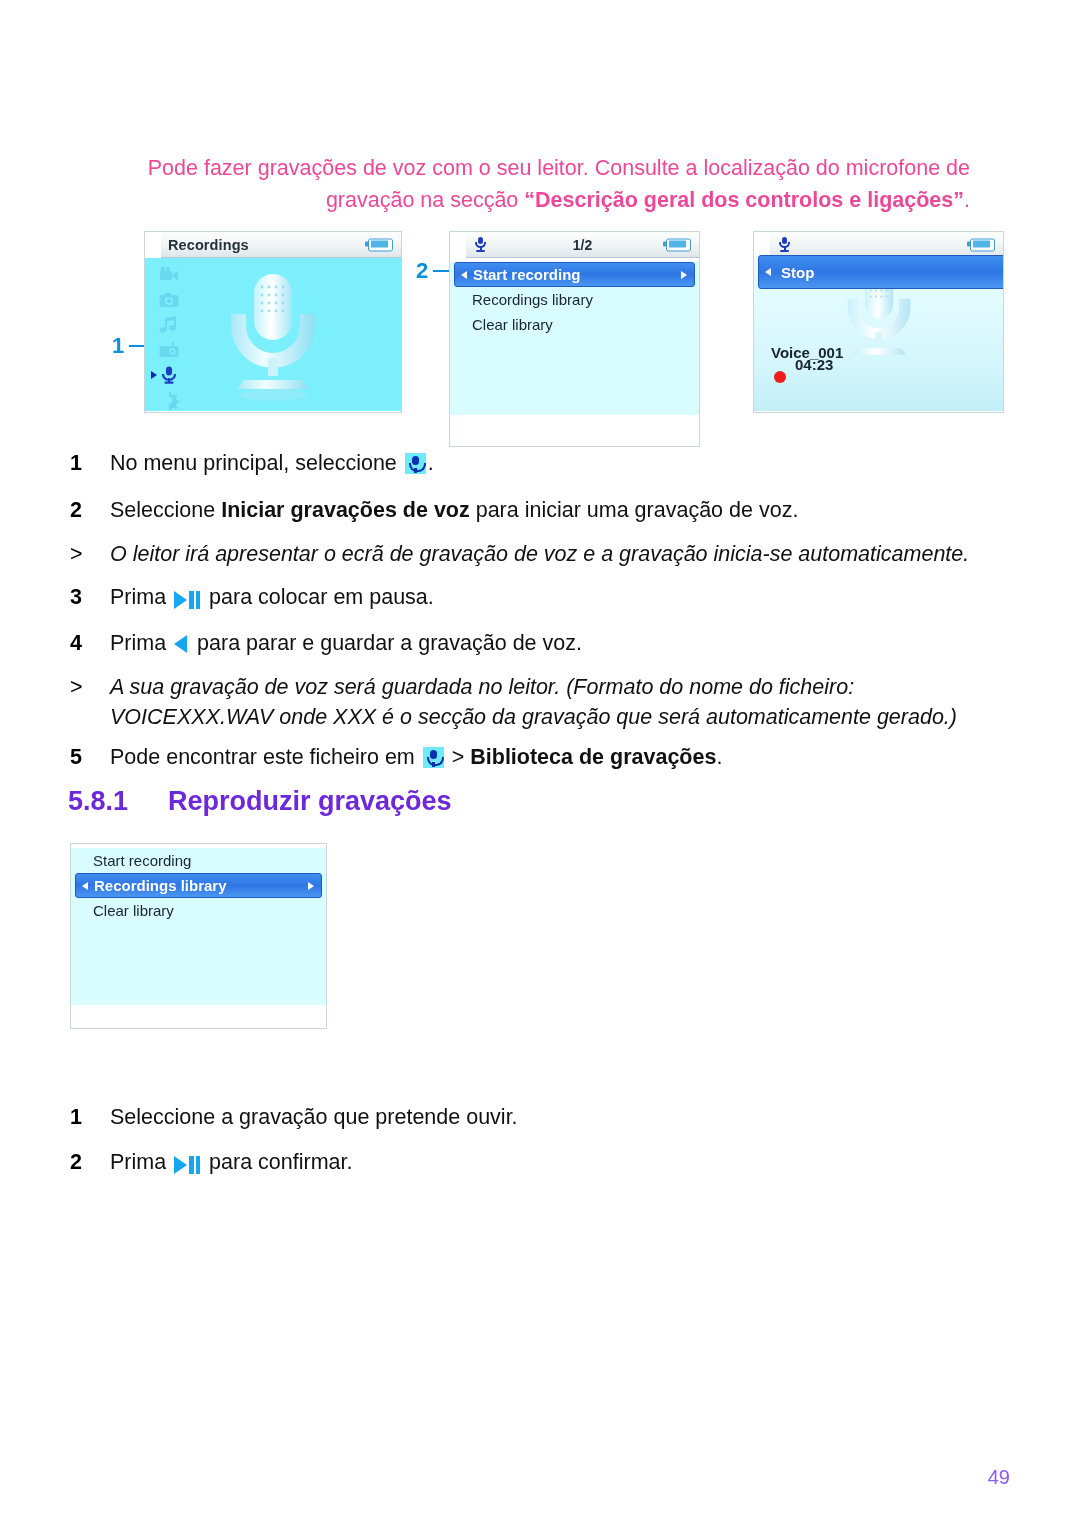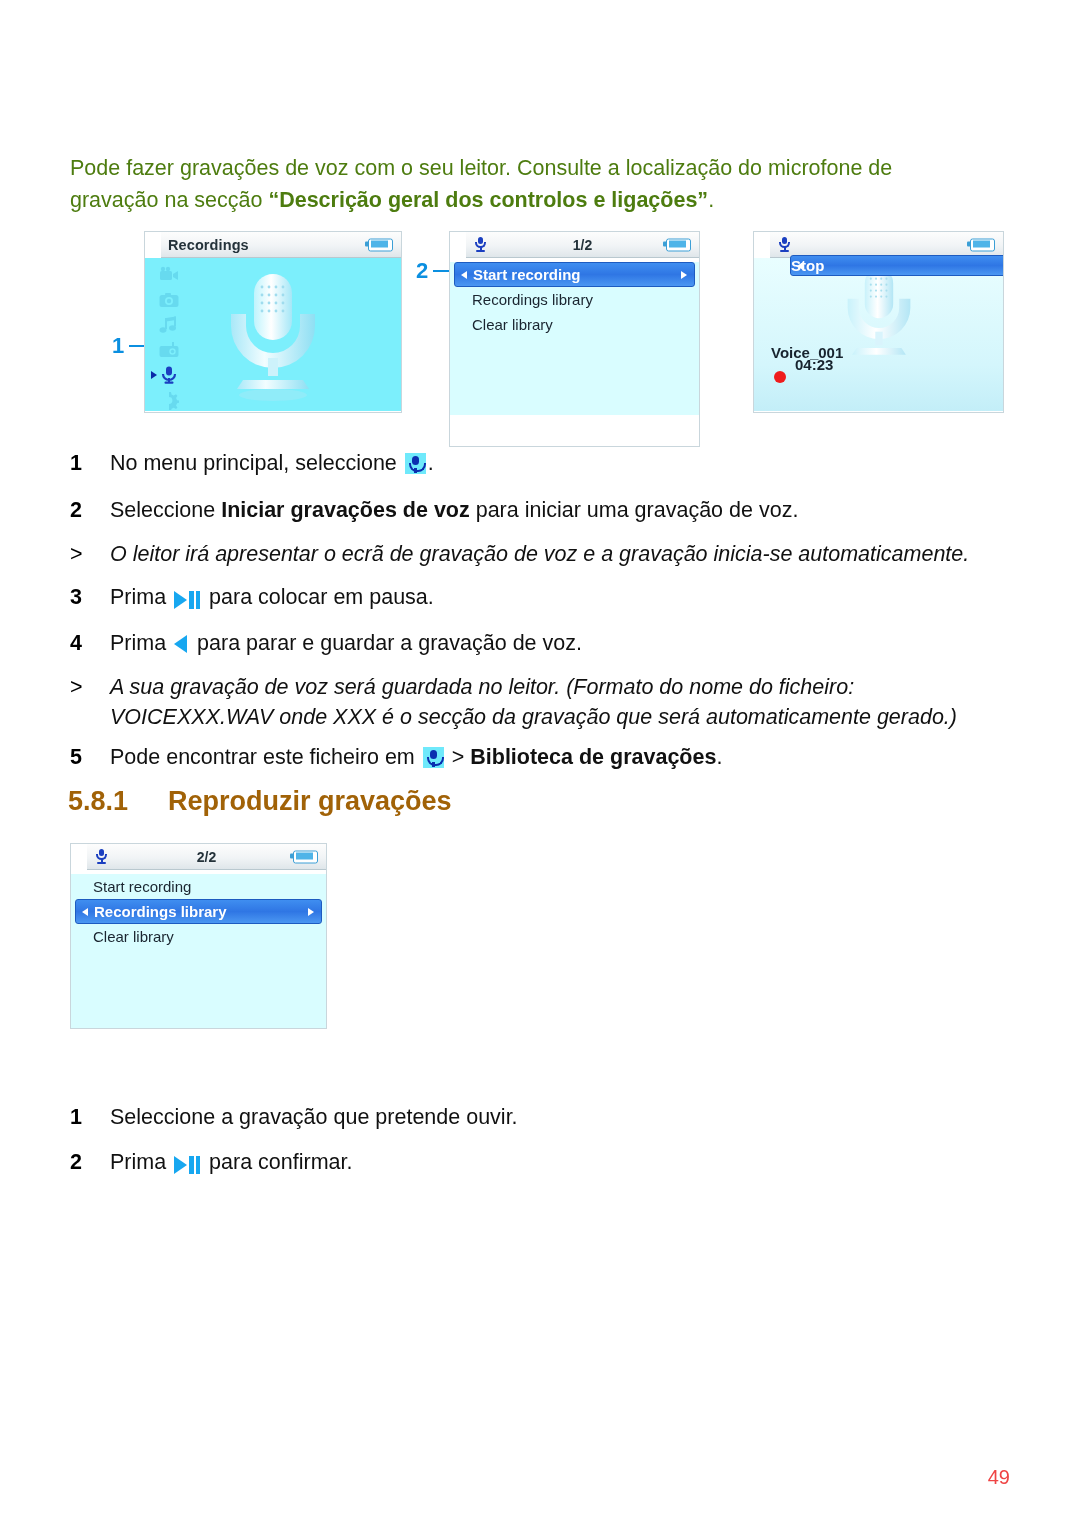--- a/index.html
+++ b/index.html
@@ -26,33 +26,34 @@
     letter-spacing: 0.2px;
     white-space: nowrap;
   }
   .h1 .num { display: inline-block; min-width: 86px; }
 
   .h2 {
     position: absolute;
     left: 68px; top: 786px;
     font-size: 27px;
     font-weight: 700;
-    color: #a16207;
+    color: #6d28d9;
     white-space: nowrap;
   }
   .h2 .num { display: inline-block; min-width: 100px; }
 
   
   .intro {
     position: absolute;
     left: 70px; top: 152px;
     width: 900px;
     font-size: 21.5px;
     line-height: 32px;
-    color: #4d7c0f;
+    color: #ec4899;
+    text-align: right;
   }
   .intro b { font-weight: 700; }
 
   
   .step {
     position: absolute;
     display: flex;
     align-items: flex-start;
     font-size: 21.5px;
     line-height: 30px;
@@ -320,32 +321,31 @@
   .rec-time {
     position: absolute;
     left: 41px; top: 98px;
     font-size: 15px;
     font-weight: 700;
     color: #17232e;
   }
   .stop-bar {
     position: absolute;
     left: 4px; right: 4px; bottom: 3px;
-    height: 21px;
+    height: 34px;
     background: linear-gradient(to bottom, #3f8ef0 0%, #2f76e4 50%, #4b97f2 100%);
     border: 1px solid #1d5bc0;
     border-radius: 3px;
     display: flex;
     align-items: center;
-    padding-left: 0;
+    padding-left: 22px;
     color: #ffffff;
     font-size: 15px;
     font-weight: 700;
     position: relative;
-    margin-left: 32px;
   }
   .stop-bar .larr {
     position: absolute;
     left: 6px; top: 50%;
     transform: translateY(-50%);
     width: 0; height: 0;
     border-right: 6px solid #ffffff;
     border-top: 4.5px solid transparent;
     border-bottom: 4.5px solid transparent;
   }
@@ -364,21 +364,21 @@
     display: inline-block;
     width: 17px; height: 2px;
     background: #0b8fe0;
   }
 
   
   .pageno {
     position: absolute;
     right: 70px; bottom: 38px;
     font-size: 20px;
-    color: #ef4444;
+    color: #8b5cf6;
   }
 </style>
 </head>
 <body>
 
 <div class="page">
 
 
   <div class="intro">
     <span>Pode fazer gravações de voz com o seu leitor. Consulte a localização do microfone de</span>
@@ -614,30 +614,20 @@
   <div class="step" style="left:70px; top:742px; width:930px;">
     <span class="marker">5</span>
     <span class="text"><span>Pode encontrar este ficheiro em </span><span class="mic-inline"><i></i></span><span> &gt; </span><b>Biblioteca de gravações</b><span>.</span></span>
   </div>
 
   <div class="h2">
     <span class="num">5.8.1</span><span>Reproduzir gravações</span>
   </div>
 
   <div class="screen" id="screen-menu2" style="left:70px; top:843px; width:257px; height:186px;">
-    <div class="titlebar">
-      <span class="mic-glyph">
-        <span class="cap"></span>
-          <span class="arc"></span>
-          <span class="stem"></span>
-          <span class="base"></span>
-      </span>
-      <span class="tb-center">2/2</span>
-      <span class="battery"></span>
-    </div>
     <div class="body menu-body" style="height:157px;">
       <div class="menu-item" style="margin-top:4px;">
         <span>Start recording</span>
       </div>
       <div class="menu-item highlight">
         <span class="larr"></span>
         <span>Recordings library</span>
         <span class="rarr"></span>
       </div>
       <div class="menu-item">

